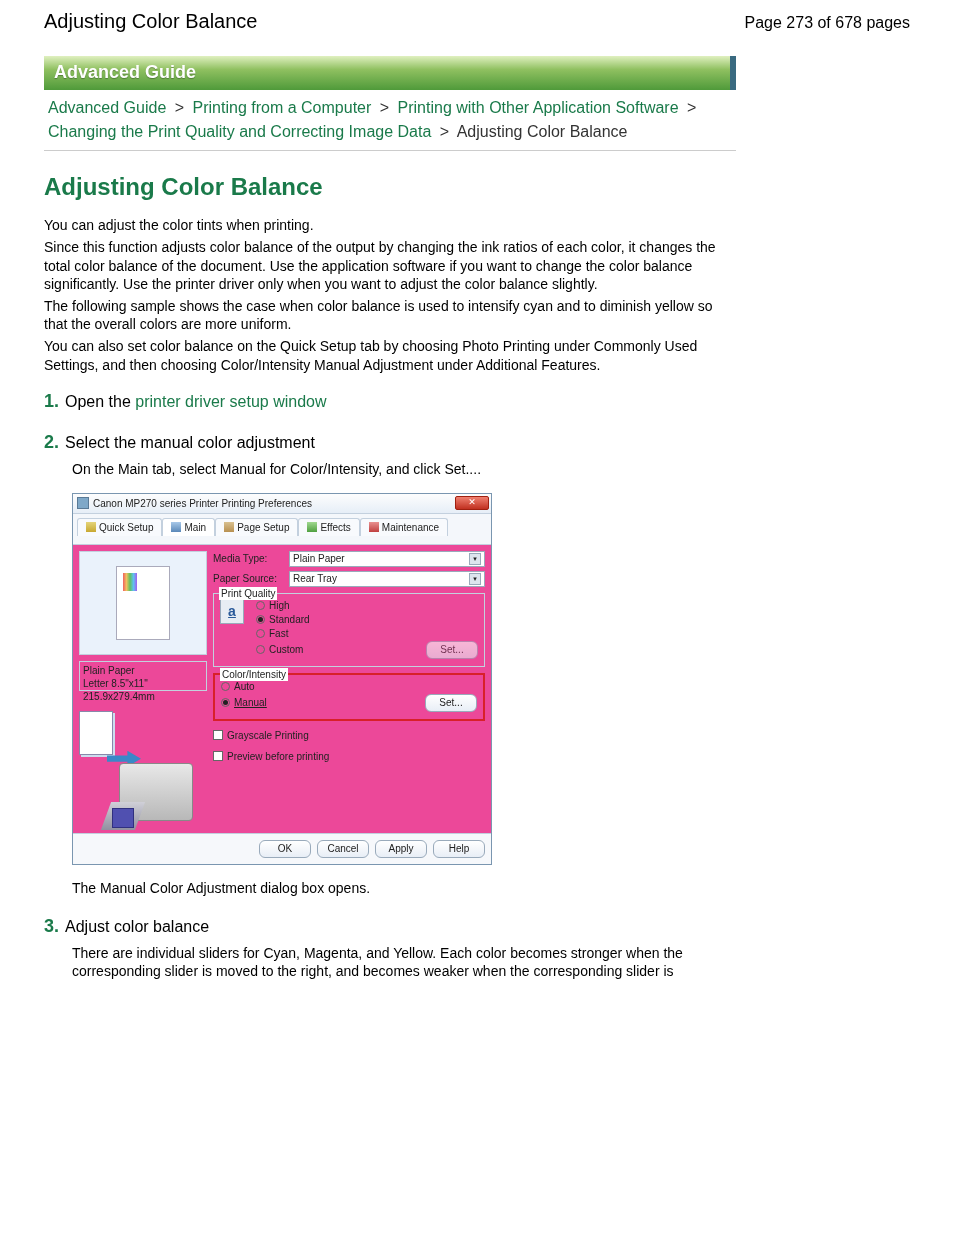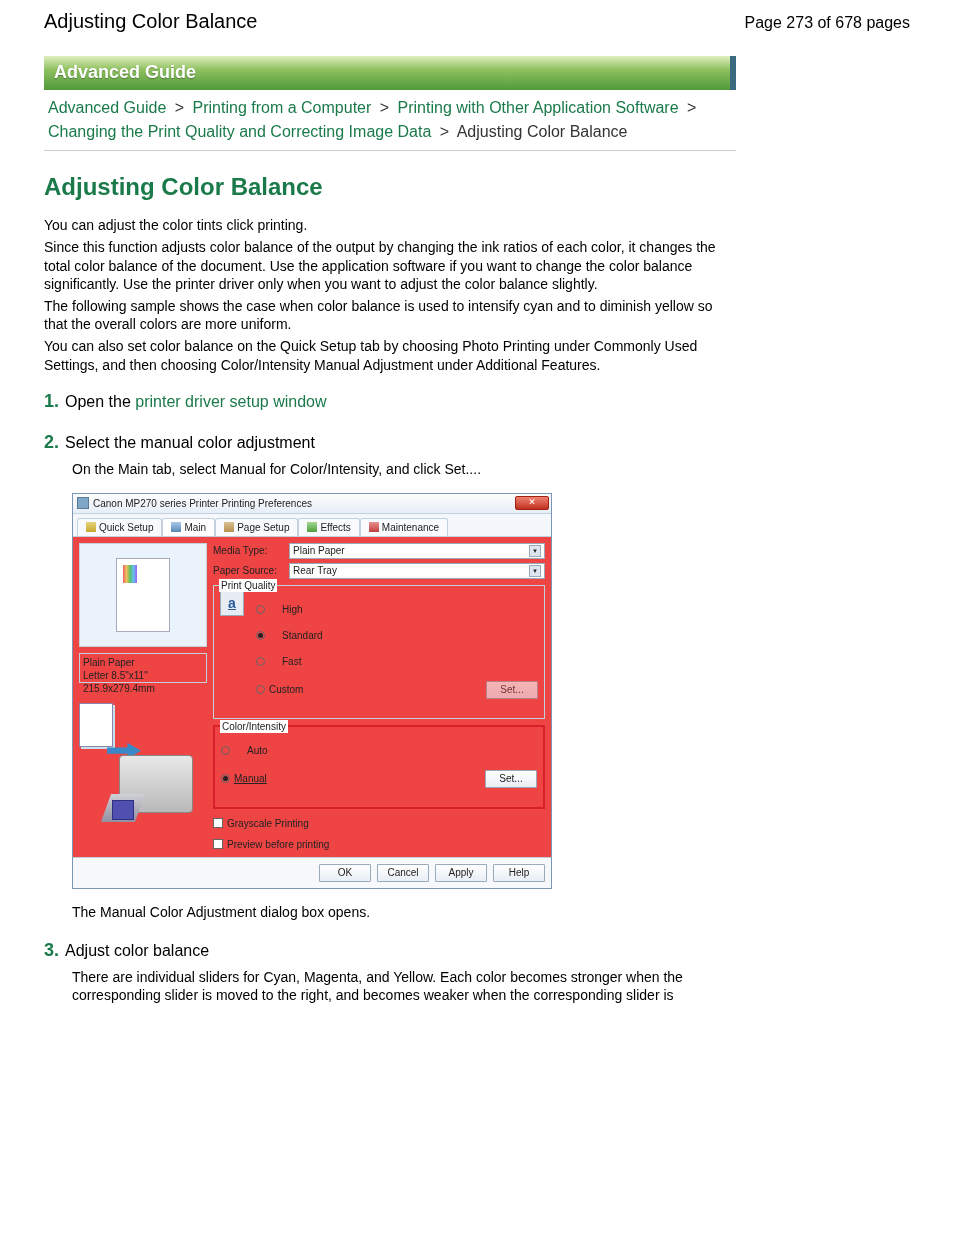--- a/index.html
+++ b/index.html
@@ -84,23 +84,23 @@
   ol.steps > li { margin-bottom: 18px; }
   .step-head { display:flex; align-items:baseline; gap:6px; font-size:16px; }
   .step-num { color:#1a7a4a; font-weight:bold; font-size:18px; }
   .step-title {}
   .link { color:#1a7a4a; }
   .step-body { margin-left: 28px; margin-top:6px; font-size:14px; }
 
   
   .dlg {
     margin-top:14px;
-    width: 480px;
+    width: 420px;
     border: 1px solid #7a96b0;
-    background: #ef4444;
+    background: #ec4899;
     font-family: "Segoe UI", Tahoma, sans-serif;
     font-size:10px;
     color:#222;
   }
   .dlg-titlebar {
     display:flex; justify-content:space-between; align-items:center;
     height:20px;
     background: linear-gradient(to bottom,#fdfdfd,#e6eef7);
     border-bottom:1px solid #c3d0de;
     padding:0 2px 0 4px;
@@ -110,21 +110,21 @@
   .dlg-closebtn {
     width:34px;height:14px;
     background:linear-gradient(to bottom,#f08070,#c03020);
     border:1px solid #a02010;
     border-radius:2px;
     position:relative;
   }
   .dlg-closebtn::before{
     content:"✕"; color:#fff; font-size:9px; position:absolute; left:50%; top:50%; transform:translate(-50%,-50%);
   }
-  .dlg-tabs { display:flex; gap:0; padding:4px 4px 0 4px; border-bottom:1px solid #c3d0de; background:#f4f7fb;align-items:center;}
+  .dlg-tabs { display:flex; gap:0; padding:4px 4px 8px 4px; border-bottom:1px solid #c3d0de; background:#f4f7fb;align-items:center;}
   .dlg-tab {
     padding:2px 8px;
     border:1px solid #c3d0de;
     border-bottom:none;
     background:#f8fafd;
     border-radius:3px 3px 0 0;
     display:flex;align-items:center;gap:3px;
   }
   .dlg-tab.active { background:#fff; font-weight:normal; }
   .tabicon { width:10px;height:10px; }
@@ -183,31 +183,31 @@
   .dlg-right { flex:1; display:flex; flex-direction:column; gap:4px; }
   .frow { display:flex; align-items:center; gap:6px; }
   .flabel { width:70px; }
   .fselect {
     flex:1; height:16px; border:1px solid #9ab; background:#fff;
     display:flex;align-items:center;justify-content:space-between;padding:0 3px;
   }
   .fselect .caret{width:12px;height:12px;background:#dde5ee;border:1px solid #9ab;display:flex;align-items:center;justify-content:center;font-size:7px;}
   .group { border:1px solid #c3d0de; padding:4px 6px 6px 6px; margin-top:2px; position:relative;}
   .group-title{ position:absolute; top:-7px; left:5px; background:#fff; padding:0 2px;text-align:center; }
-  .radio-row{display:flex;align-items:center;gap:17px;margin:13px 0;}
+  .radio-row{display:flex;align-items:center;gap:4px;margin:1px 0;}
   .radio{width:9px;height:9px;border:1px solid #666;border-radius:50%;display:inline-flex;align-items:center;justify-content:center;}
   .radio.sel::after{content:"";width:5px;height:5px;background:#222;border-radius:50%;}
   .qglyph{
     width:24px;height:26px;border:1px solid #9ab;background:#e8edf4;
     margin-right:6px; display:flex;align-items:center;justify-content:center;
     color:#2a5a9a;font-weight:bold;font-size:14px;text-decoration:underline;
   }
   .btn {
     min-width:52px;height:18px;border:1px solid #9ab;background:linear-gradient(#fff,#e8eef6);
-    border-radius:1px;display:inline-flex;align-items:center;justify-content:center;padding:0 8px;
+    border-radius:6px;display:inline-flex;align-items:center;justify-content:center;padding:0 8px;
   }
   .group.hl{border:2px solid #d8202a;}
   .cb-row{display:flex;align-items:center;gap:4px;margin-top:4px;}
   .cb{width:10px;height:10px;border:1px solid #666;background:#fff;}
   .dlg-footer{display:flex;justify-content:flex-end;gap:6px;padding:6px;border-top:1px solid #c3d0de;background:#f6f8fb;}
   .dlg-right .defaults-row{display:flex;justify-content:flex-end;margin-top:auto;padding-top:100px;}
 </style>
 </head>
 <body>
 
@@ -226,21 +226,21 @@
     <span class="bc-sep">&gt;</span>
     <span class="bc-link">Printing with Other Application Software</span>
     <span class="bc-sep">&gt;</span>
     <span class="bc-link">Changing the Print Quality and Correcting Image Data</span>
     <span class="bc-sep">&gt;</span>
     <span class="bc-current">Adjusting Color Balance</span>
   </div>
 
   <h1 class="topic-title">Adjusting Color Balance</h1>
 
-  <p class="bodytext">You can adjust the color tints click printing.</p>
+  <p class="bodytext">You can adjust the color tints when printing.</p>
   <p class="bodytext">Since this function adjusts color balance of the output by changing the ink ratios of each color, it changes the total color balance of the document. Use the application software if you want to change the color balance significantly. Use the printer driver only when you want to adjust the color balance slightly.</p>
   <p class="bodytext">The following sample shows the case when color balance is used to intensify cyan and to diminish yellow so that the overall colors are more uniform.</p>
 
 
   <p class="bodytext">You can also set color balance on the Quick Setup tab by choosing Photo Printing under Commonly Used Settings, and then choosing Color/Intensity Manual Adjustment under Additional Features.</p>
 
   <ol class="steps">
     <li>
       <div class="step-head">
         <span class="step-num">1.</span>

